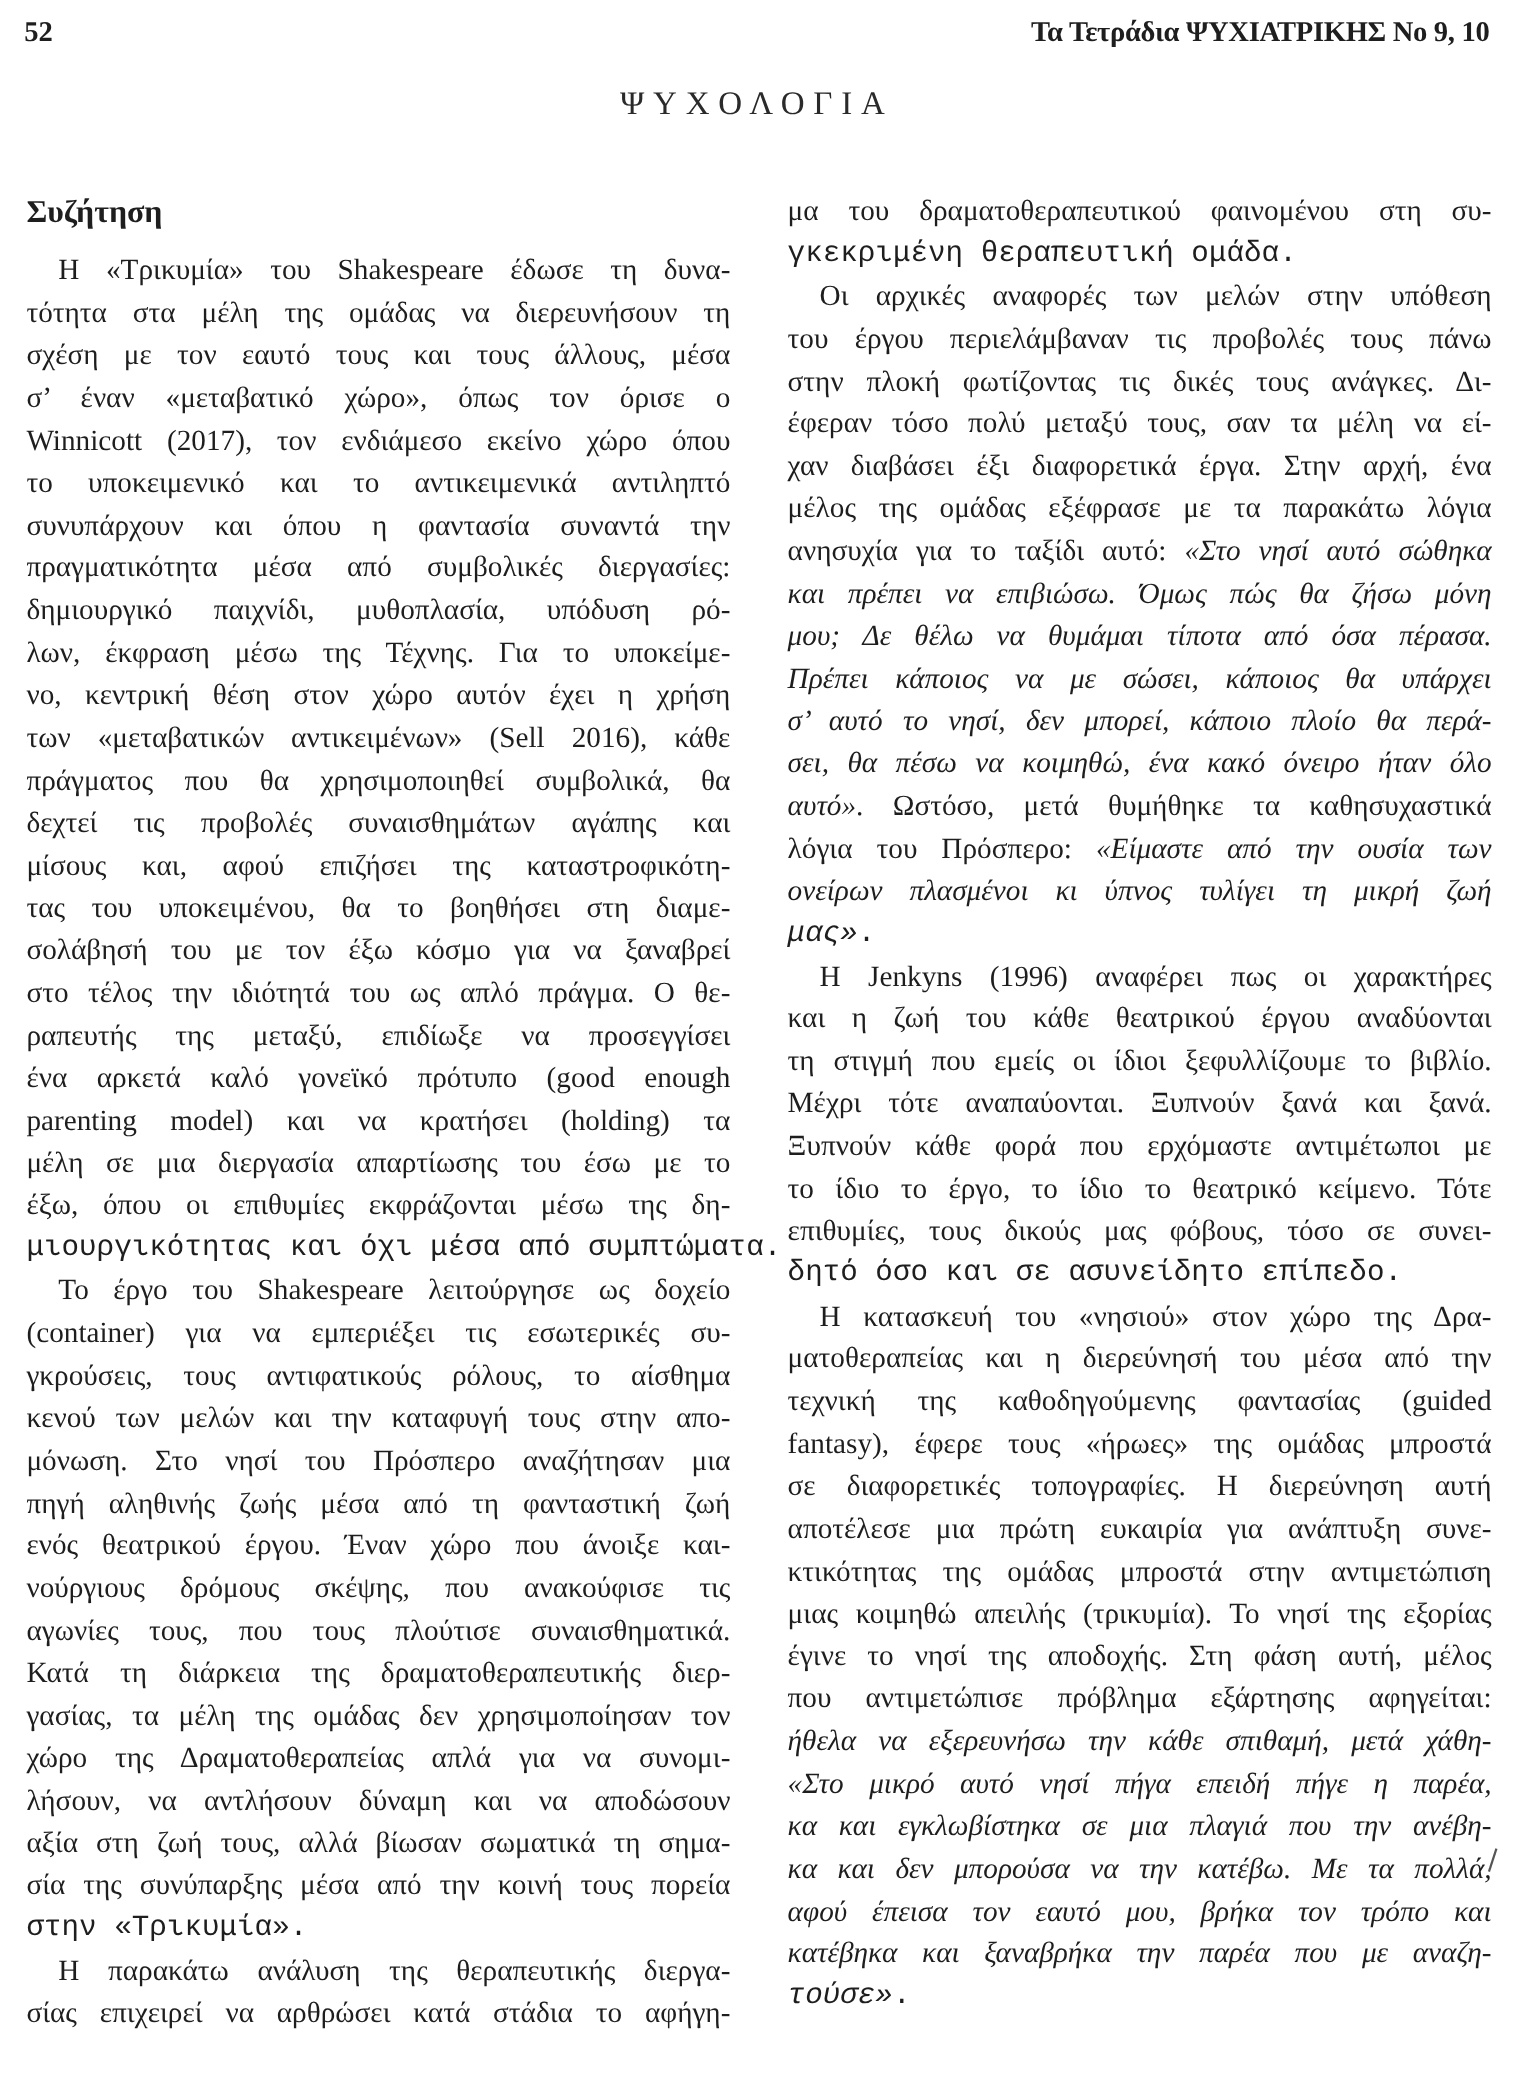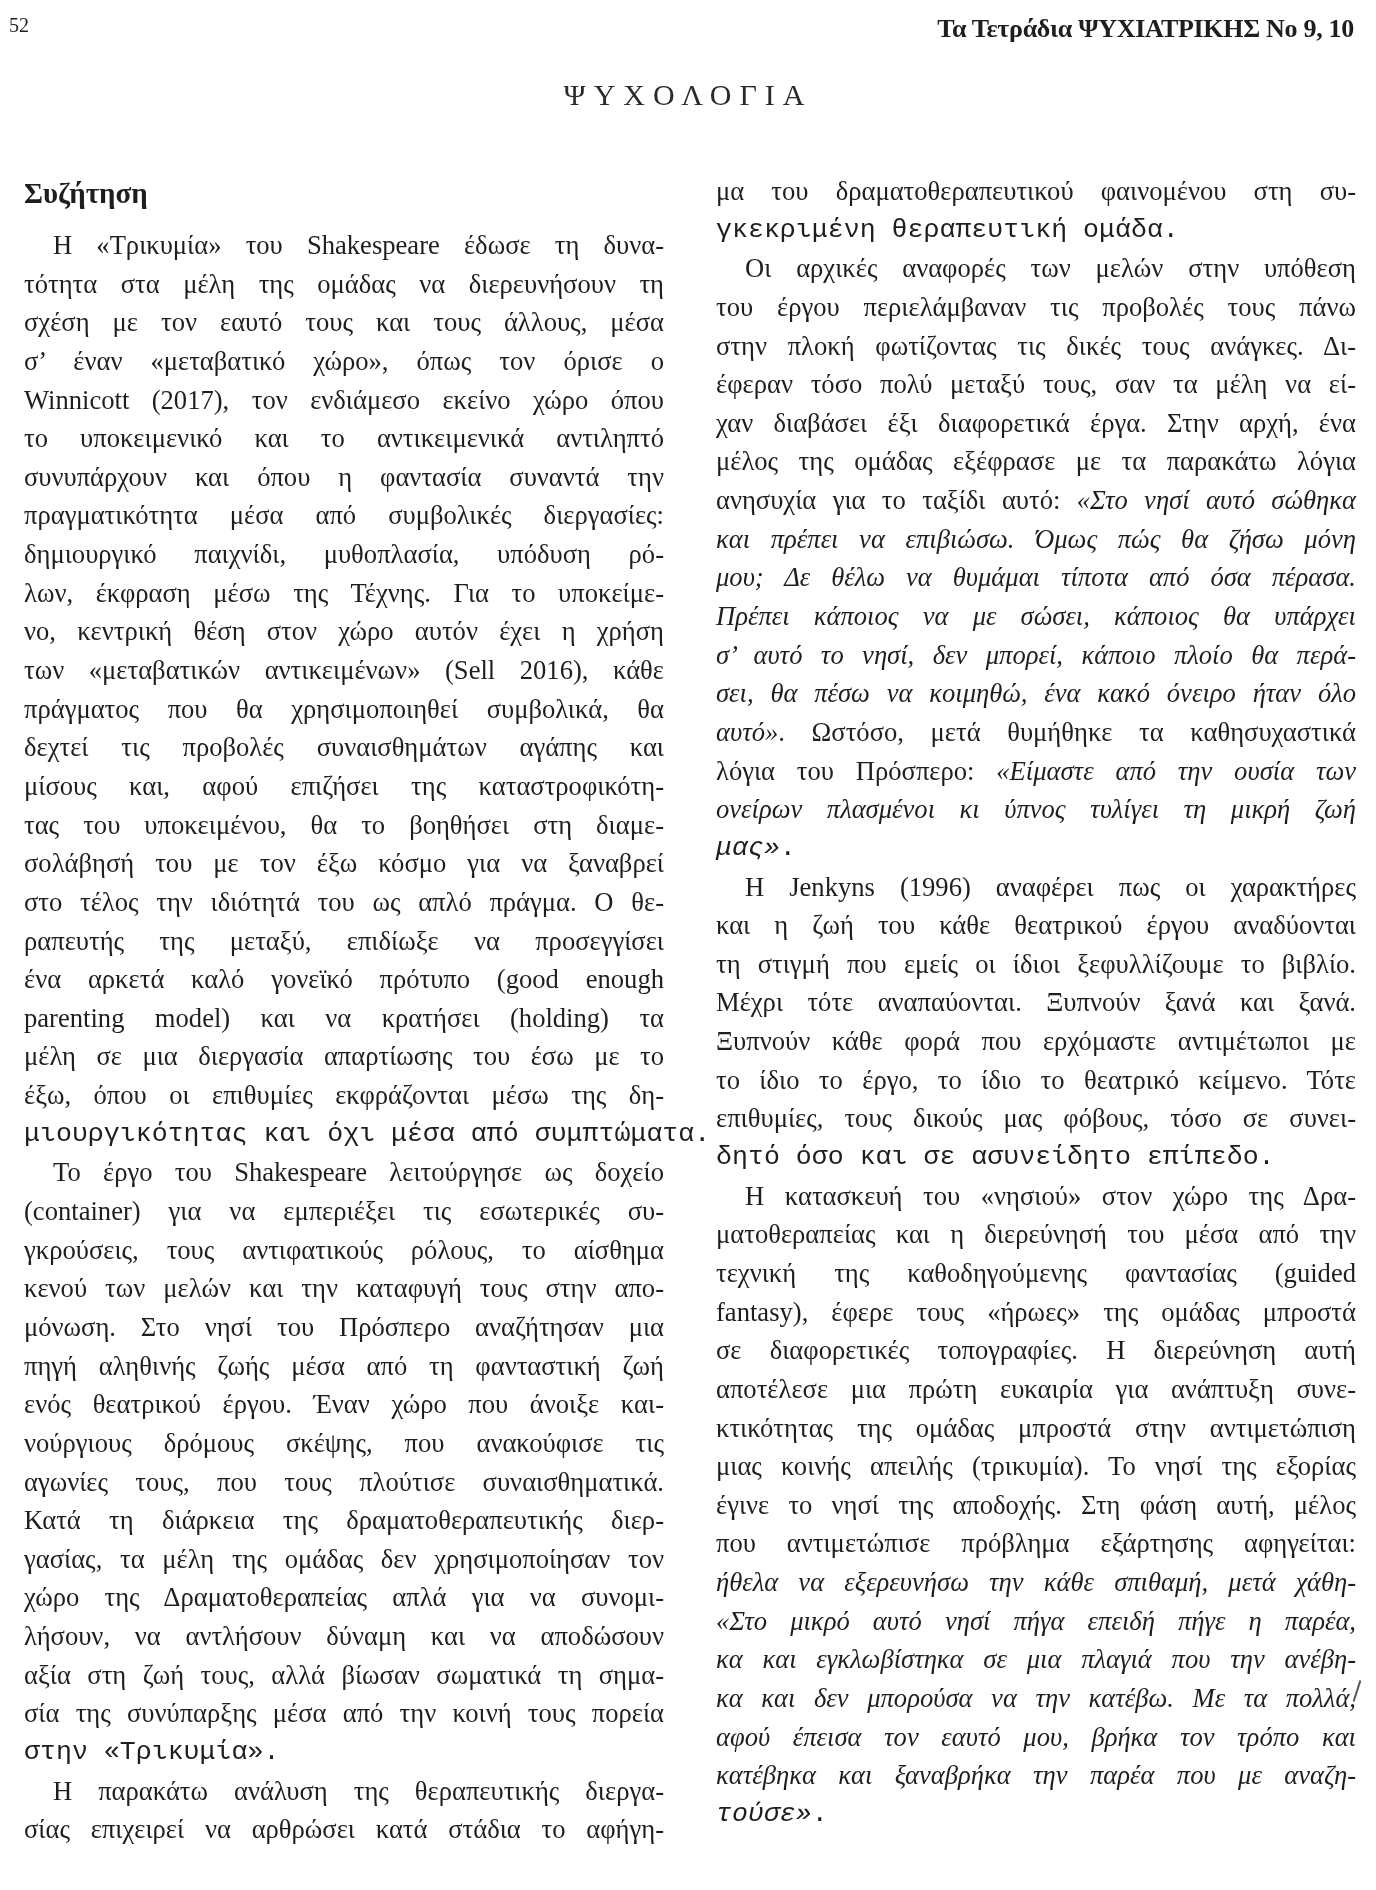--- a/index.html
+++ b/index.html
@@ -1,18 +1,18 @@
 <!DOCTYPE html>
 <html><head>
 <meta charset="utf-8">
 <style>
   html, body { margin:0; padding:0; background:#ffffff; }
   body { width:1376px; height:1890px; position:relative; overflow:hidden;
          font-family:"Liberation Serif", "DejaVu Serif", serif; color:#1e1e1e; }
-  .page-number { position:absolute; left:9px; top:14px; font-size:20px; font-weight:normal; }
+  .page-number { position:absolute; left:22px; top:14px; font-size:26px; font-weight:bold; }
   .running-head { position:absolute; right:22px; top:14px; font-size:26px; font-weight:bold; letter-spacing:-0.3px; }
   .section-title { position:absolute; left:0; width:1376px; top:78px; text-align:center;
                    font-family:Liberation Serif, serif; font-weight:200;
                    font-size:30px; letter-spacing:8px; color:#2a2a2a; }
   .col { position:absolute; top:174px; width:640px; font-size:26.6px; line-height:38.65px; }
   .col.left { left:24px; }
   .col.right { left:716px; top:172px; }
   .heading { font-weight:bold; font-size:29px; line-height:38px; margin:0 0 14px 0; }
   .line { display:block; white-space:nowrap; text-align:justify; text-align-last:justify; height:38.65px; overflow:visible; }
   .line.last { text-align-last:left;font-family:Liberation Mono, monospace; }
@@ -103,21 +103,21 @@
       <span class="line">το ίδιο το έργο, το ίδιο το θεατρικό κείμενο. Τότε</span>
       <span class="line">επιθυμίες, τους δικούς μας φόβους, τόσο σε συνει-</span>
       <span class="line last">δητό όσο και σε ασυνείδητο επίπεδο.</span>
       <span class="line indent">Η κατασκευή του «νησιού» στον χώρο της Δρα-</span>
       <span class="line">ματοθεραπείας και η διερεύνησή του μέσα από την</span>
       <span class="line">τεχνική της καθοδηγούμενης φαντασίας (guided</span>
       <span class="line">fantasy), έφερε τους «ήρωες» της ομάδας μπροστά</span>
       <span class="line">σε διαφορετικές τοπογραφίες. Η διερεύνηση αυτή</span>
       <span class="line">αποτέλεσε μια πρώτη ευκαιρία για ανάπτυξη συνε-</span>
       <span class="line">κτικότητας της ομάδας μπροστά στην αντιμετώπιση</span>
-      <span class="line">μιας κοινής απειλής (τρικυμία). Το νησί της εξορίας</span>
+      <span class="line">μιας κοιμηθώ απειλής (τρικυμία). Το νησί της εξορίας</span>
       <span class="line">έγινε το νησί της αποδοχής. Στη φάση αυτή, μέλος</span>
       <span class="line">που αντιμετώπισε πρόβλημα εξάρτησης αφηγείται:</span>
       <span class="line"><i>ήθελα να εξερευνήσω την κάθε σπιθαμή, μετά χάθη-</i></span>
       <span class="line"><i>«Στο μικρό αυτό νησί πήγα επειδή πήγε η παρέα,</i></span>
       <span class="line"><i>κα και εγκλωβίστηκα σε μια πλαγιά που την ανέβη-</i></span>
       <span class="line"><i>κα και δεν μπορούσα να την κατέβω. Με τα πολλά,</i></span>
       <span class="line"><i>αφού έπεισα τον εαυτό μου, βρήκα τον τρόπο και</i></span>
       <span class="line"><i>κατέβηκα και ξαναβρήκα την παρέα που με αναζη-</i></span>
       <span class="line last"><i>τούσε»</i>.</span>
     </div>

